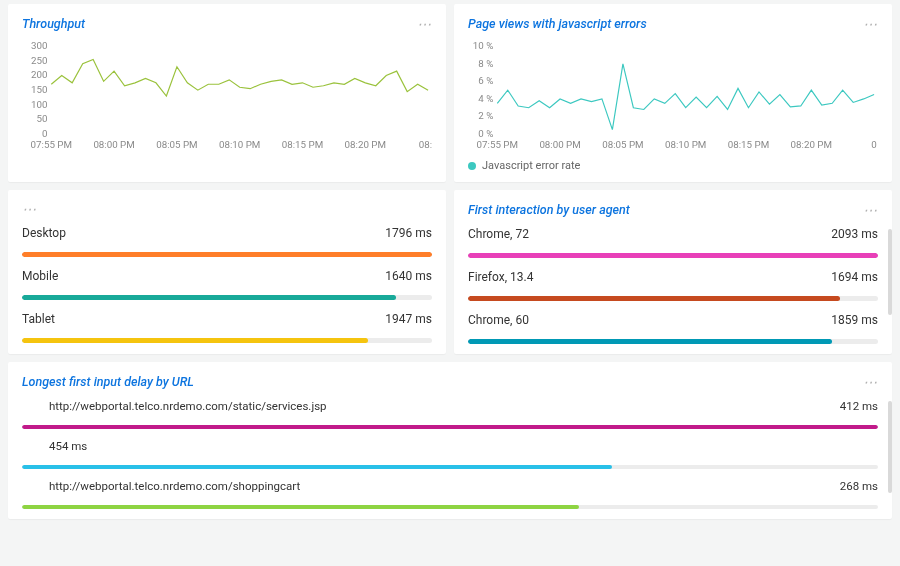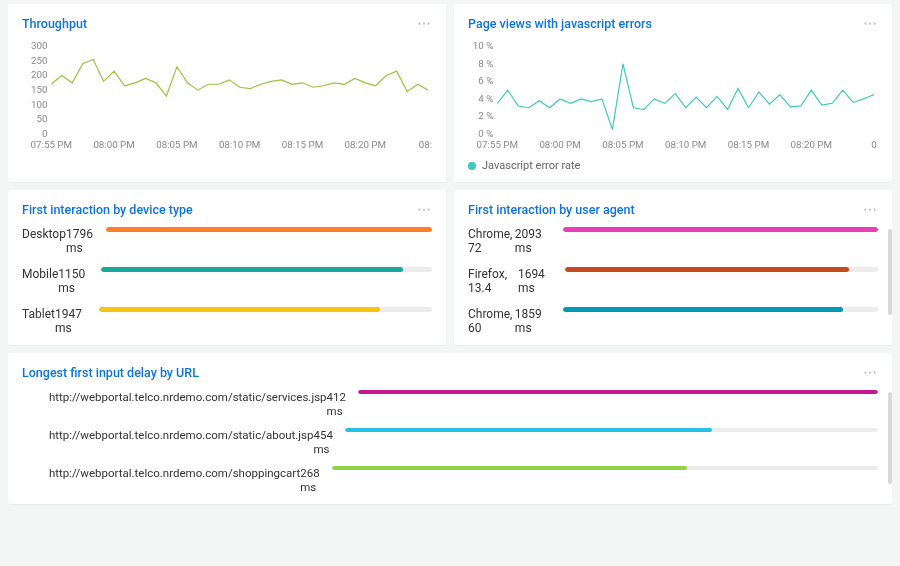--- a/index.html
+++ b/index.html
@@ -22,21 +22,23 @@
     background: #fff;
     border-radius: 2px;
     box-shadow: 0 1px 1px rgba(0,0,0,0.04);
     padding: 12px 14px 10px 14px;
     position: relative;
   }
   .panel.full { grid-column: 1 / -1; }
   .panel-header {
     display: flex;
     justify-content: space-between;
+    align-items: center;
     margin-bottom: 10px;
+    font-style: italic;
   }
   .panel-title {
     color: #0c74df;
     font-size: 12.5px;
     font-weight: 500;
   }
   .more-icon {
     color: #b0b0b0;
     font-size: 14px;
     letter-spacing: 1px;
@@ -68,21 +70,21 @@
     position: absolute;
     right: -14px;
     top: 0;
     bottom: 0;
     width: 4px;
     background: #d9d9d9;
     border-radius: 2px;
   }
   .scroll-shadow.s-small::after { bottom: auto; height: 86px; top: 2px; }
   .scroll-shadow.s-url::after { height: 92px; top: 2px; }
-  .bar-row { display: flex; flex-direction: row; gap: 12px; }
+  .bar-row { display: flex; flex-direction: column; gap: 12px; }
   .bar-heading {
     display: flex;
     justify-content: space-between;
     font-size: 12px;
     color: #333;
   }
   .bar-track {
     width: 100%;
     height: 5px;
     background: #ececec;
@@ -152,37 +154,36 @@
         </svg>
     </div>
     <div class="legend">
       <span class="legend-dot" style="background:#3cc8c0"></span>
       <span>Javascript error rate</span>
     </div>
   </div>
 
   <div class="panel">
     <div class="panel-header">
-      <div class="panel-title">First interaction by device type</div>
       <div class="more-icon">⋯</div>
     </div>
     <div class="bar-list" id="bars-device">
         <div class="bar-row">
       <div class="bar-heading">
         <span>Desktop</span>
         <span>1796 ms</span>
       </div>
       <div class="bar-track">
         <div class="bar-fill" style="width:100%;background:#ff7e29"></div>
       </div>
         </div>
         <div class="bar-row">
       <div class="bar-heading">
         <span>Mobile</span>
-        <span>1150 ms</span>
+        <span>1640 ms</span>
       </div>
       <div class="bar-track">
         <div class="bar-fill" style="width:91.31403118040089%;background:#18a999"></div>
       </div>
         </div>
         <div class="bar-row">
       <div class="bar-heading">
         <span>Tablet</span>
         <span>1947 ms</span>
       </div>
@@ -239,21 +240,20 @@
       <div class="bar-heading">
         <span>http://webportal.telco.nrdemo.com/static/services.jsp</span>
         <span>412 ms</span>
       </div>
       <div class="bar-track">
         <div class="bar-fill" style="width:100%;background:#c11a8a"></div>
       </div>
         </div>
         <div class="bar-row">
       <div class="bar-heading">
-        <span>http://webportal.telco.nrdemo.com/static/about.jsp</span>
         <span>454 ms</span>
       </div>
       <div class="bar-track">
         <div class="bar-fill" style="width:68.93203883495146%;background:#29c0e8"></div>
       </div>
         </div>
         <div class="bar-row">
       <div class="bar-heading">
         <span>http://webportal.telco.nrdemo.com/shoppingcart</span>
         <span>268 ms</span>

